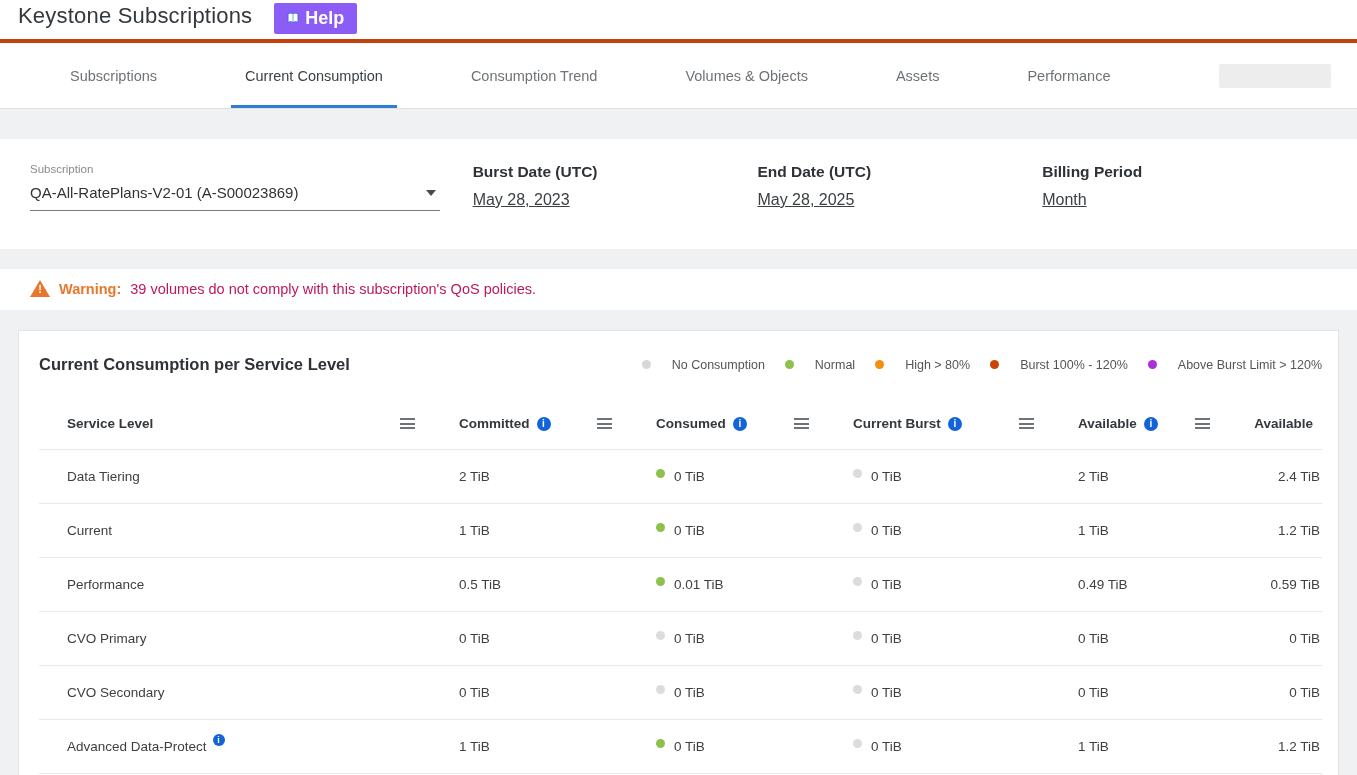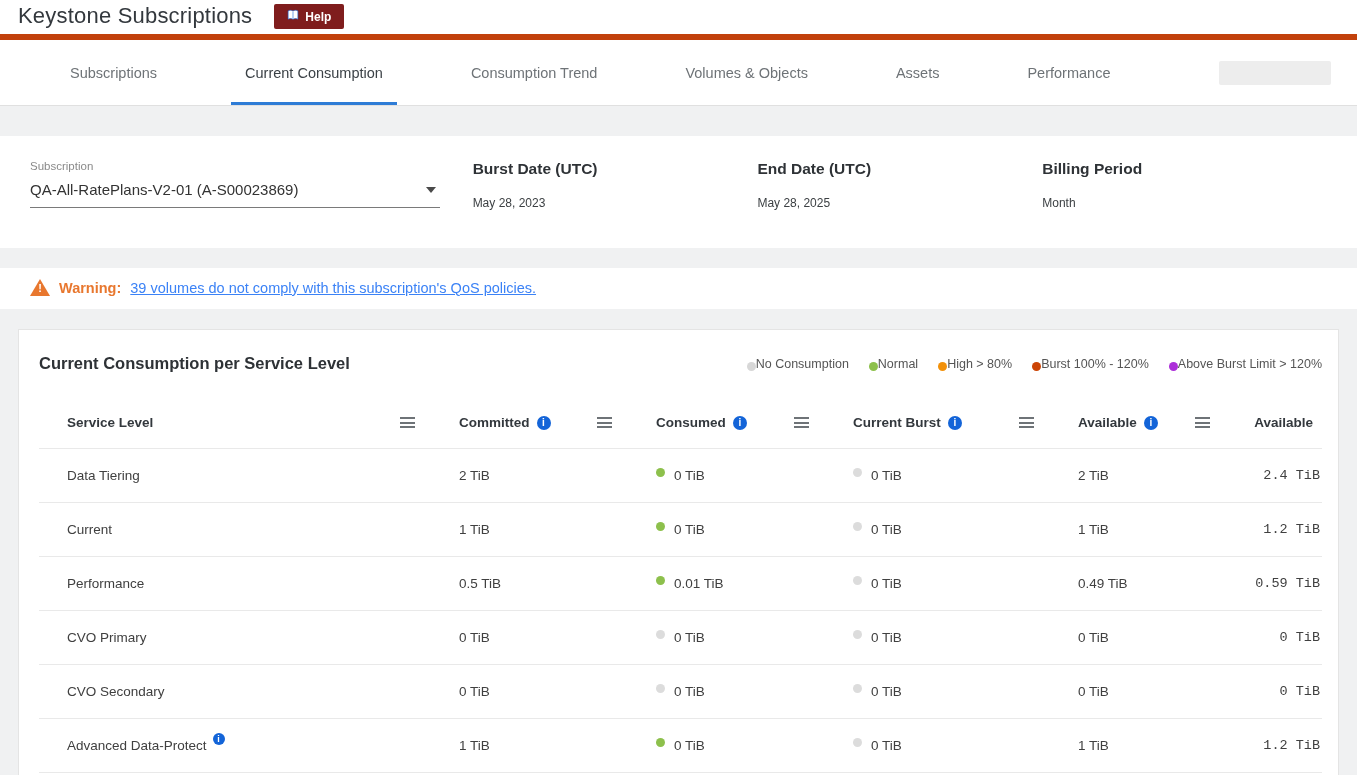--- a/index.html
+++ b/index.html
@@ -4,28 +4,28 @@
 <style>
   * { box-sizing: border-box; margin: 0; padding: 0; }
   body {
     width: 1357px; height: 775px; overflow: hidden;
     font-family: "Liberation Sans", sans-serif;
     background: #f0f1f2; color: #404040;
   }
 
   
   .app-header {
-    background: #fff; display: flex; align-items: flex-end;
-    padding: 3px 0 5px 18px; border-bottom: 6px solid #c2410c;
+    background: #fff; display: flex; align-items: flex-start;
+    padding: 3px 0 5px 18px; border-bottom: 4px solid #c2410c;
   }
   .page-title { font-size: 22px; font-weight: 400; color: #33383d; letter-spacing: .2px; }
   .help-btn {
-    margin-left: 22px; background: #7f1d1d; color: #fff; border: none; cursor: pointer;
+    margin-left: 22px; background: #8b5cf6; color: #fff; border: none; cursor: pointer;
     display: inline-flex; align-items: center; gap: 6px;
-    font-family: inherit; font-size: 12px; font-weight: bold;
+    font-family: inherit; font-size: 18px; font-weight: bold;
     padding: 5px 13px; border-radius: 2px;
   }
 
   
   .tabbar {
     background: #fff; height: 66px; display: flex; align-items: stretch;
     padding: 0 26px; border-bottom: 1px solid #e0e0e0;
   }
   .tab {
     display: flex; align-items: center; position: relative;
@@ -54,47 +54,47 @@
     border-bottom: 1px solid #7a7a7a; padding: 2px 4px 9px 0;
   }
   .select-value { font-size: 15px; color: #333; }
   .caret {
     width: 0; height: 0; margin-left: 10px;
     border-left: 5px solid transparent; border-right: 5px solid transparent;
     border-top: 6px solid #4a4a4a;
   }
   .filter-field { width: 292px; }
   .field-label { font-size: 15.5px; font-weight: bold; color: #2e3236; }
-  .field-value { font-size: 12px; color: #3c4043; margin-top: 18px; }
+  .field-value { font-size: 16px; color: #3c4043; margin-top: 10px; text-decoration: underline; }
 
   
   .warning-bar {
     background: #fff; margin-top: 20px;
     padding: 11px 30px 13px; display: flex; align-items: center; gap: 9px;
     font-size: 14.5px;
   }
   .warn-tri {
     width: 20px; height: 17px; background: #e8772e; flex: 0 0 auto;
     clip-path: polygon(50% 0, 100% 100%, 0 100%);
     display: flex; align-items: flex-end; justify-content: center;
     color: #fff; font-size: 11px; font-weight: bold;
   }
   .warn-tri::after { content: "!"; line-height: 1.25; }
   .warn-label { color: #e8772e; font-weight: bold; }
-  .warn-link { color: #3b82f6; text-decoration: underline; cursor: pointer; }
+  .warn-link { color: #be185d; cursor: pointer; }
 
   
   .card {
     background: #fff; margin: 20px 18px 0; border: 1px solid #e4e4e4;
     padding: 24px 16px 0 20px; min-height: 470px;
   }
   .card-head { display: flex; align-items: center; justify-content: space-between; }
   .card-title { font-size: 16.5px; font-weight: bold; color: #2e3236; }
   .legend { display: flex; align-items: center; gap: 20px; }
-  .legend-item { display: flex; align-items: flex-end; gap: 0; font-size: 12.5px; color: #555; white-space: nowrap; }
+  .legend-item { display: flex; align-items: center; gap: 21px; font-size: 12.5px; color: #555; white-space: nowrap; }
   .legend-dot { width: 9px; height: 9px; border-radius: 50%; flex: 0 0 auto; }
 
   
   .table { margin-top: 42px; }
   .thead, .trow {
     display: grid;
     grid-template-columns: 392px 197px 197px 225px 176px 1fr;
     align-items: center; padding-left: 28px;
   }
   .thead { padding-bottom: 18px; }
@@ -114,21 +114,21 @@
     width: 14px; height: 14px; border-radius: 50%; background: #1364d8; color: #fff;
     display: inline-flex; align-items: center; justify-content: center;
     font-size: 10px; font-weight: bold; cursor: pointer; flex: 0 0 auto;
   }
   .info-icon::after { content: "i"; }
   .info-icon.sup { width: 12px; height: 12px; font-size: 9px; margin-left: 6px; align-self: flex-start; margin-top: -5px; }
 
   .trow { border-top: 1px solid #e9e9e9; padding-top: 19px; padding-bottom: 19px; }
   .trow:last-child { border-bottom: 1px solid #e9e9e9; }
   .td { font-size: 13.5px; color: #404040; display: flex; align-items: flex-start; }
-  .td-right { justify-content: flex-end; padding-right: 2px; font-family: Liberation Mono, monospace; }
+  .td-right { justify-content: flex-end; padding-right: 2px; }
   .td-dotted { gap: 9px; }
   .dot { width: 9px; height: 9px; border-radius: 50%; flex: 0 0 auto; }
   .dot[data-status="normal"] { background: #8dc04c; }
   .dot[data-status="none"]   { background: #dcdcdc; }
 </style>
 </head>
 <body>
 
 <header class="app-header">
   <h1 class="page-title">Keystone Subscriptions</h1>

